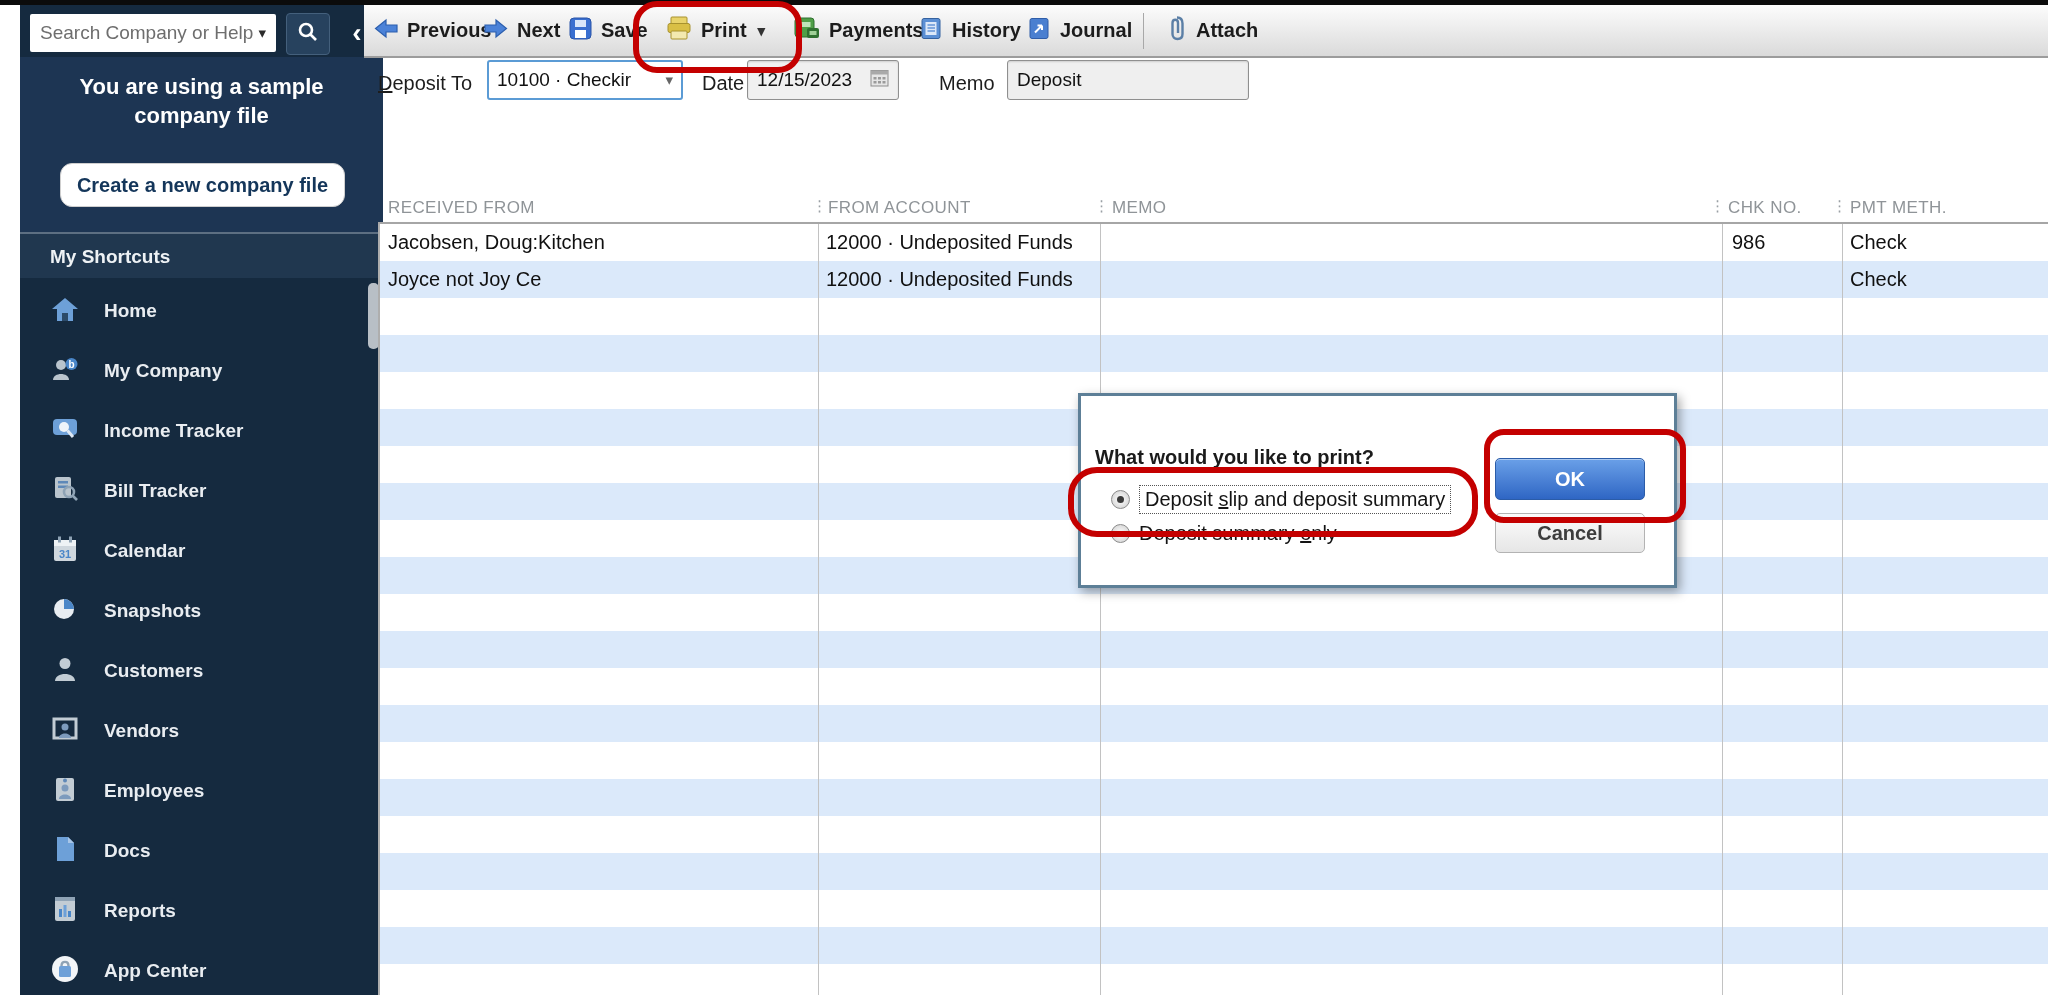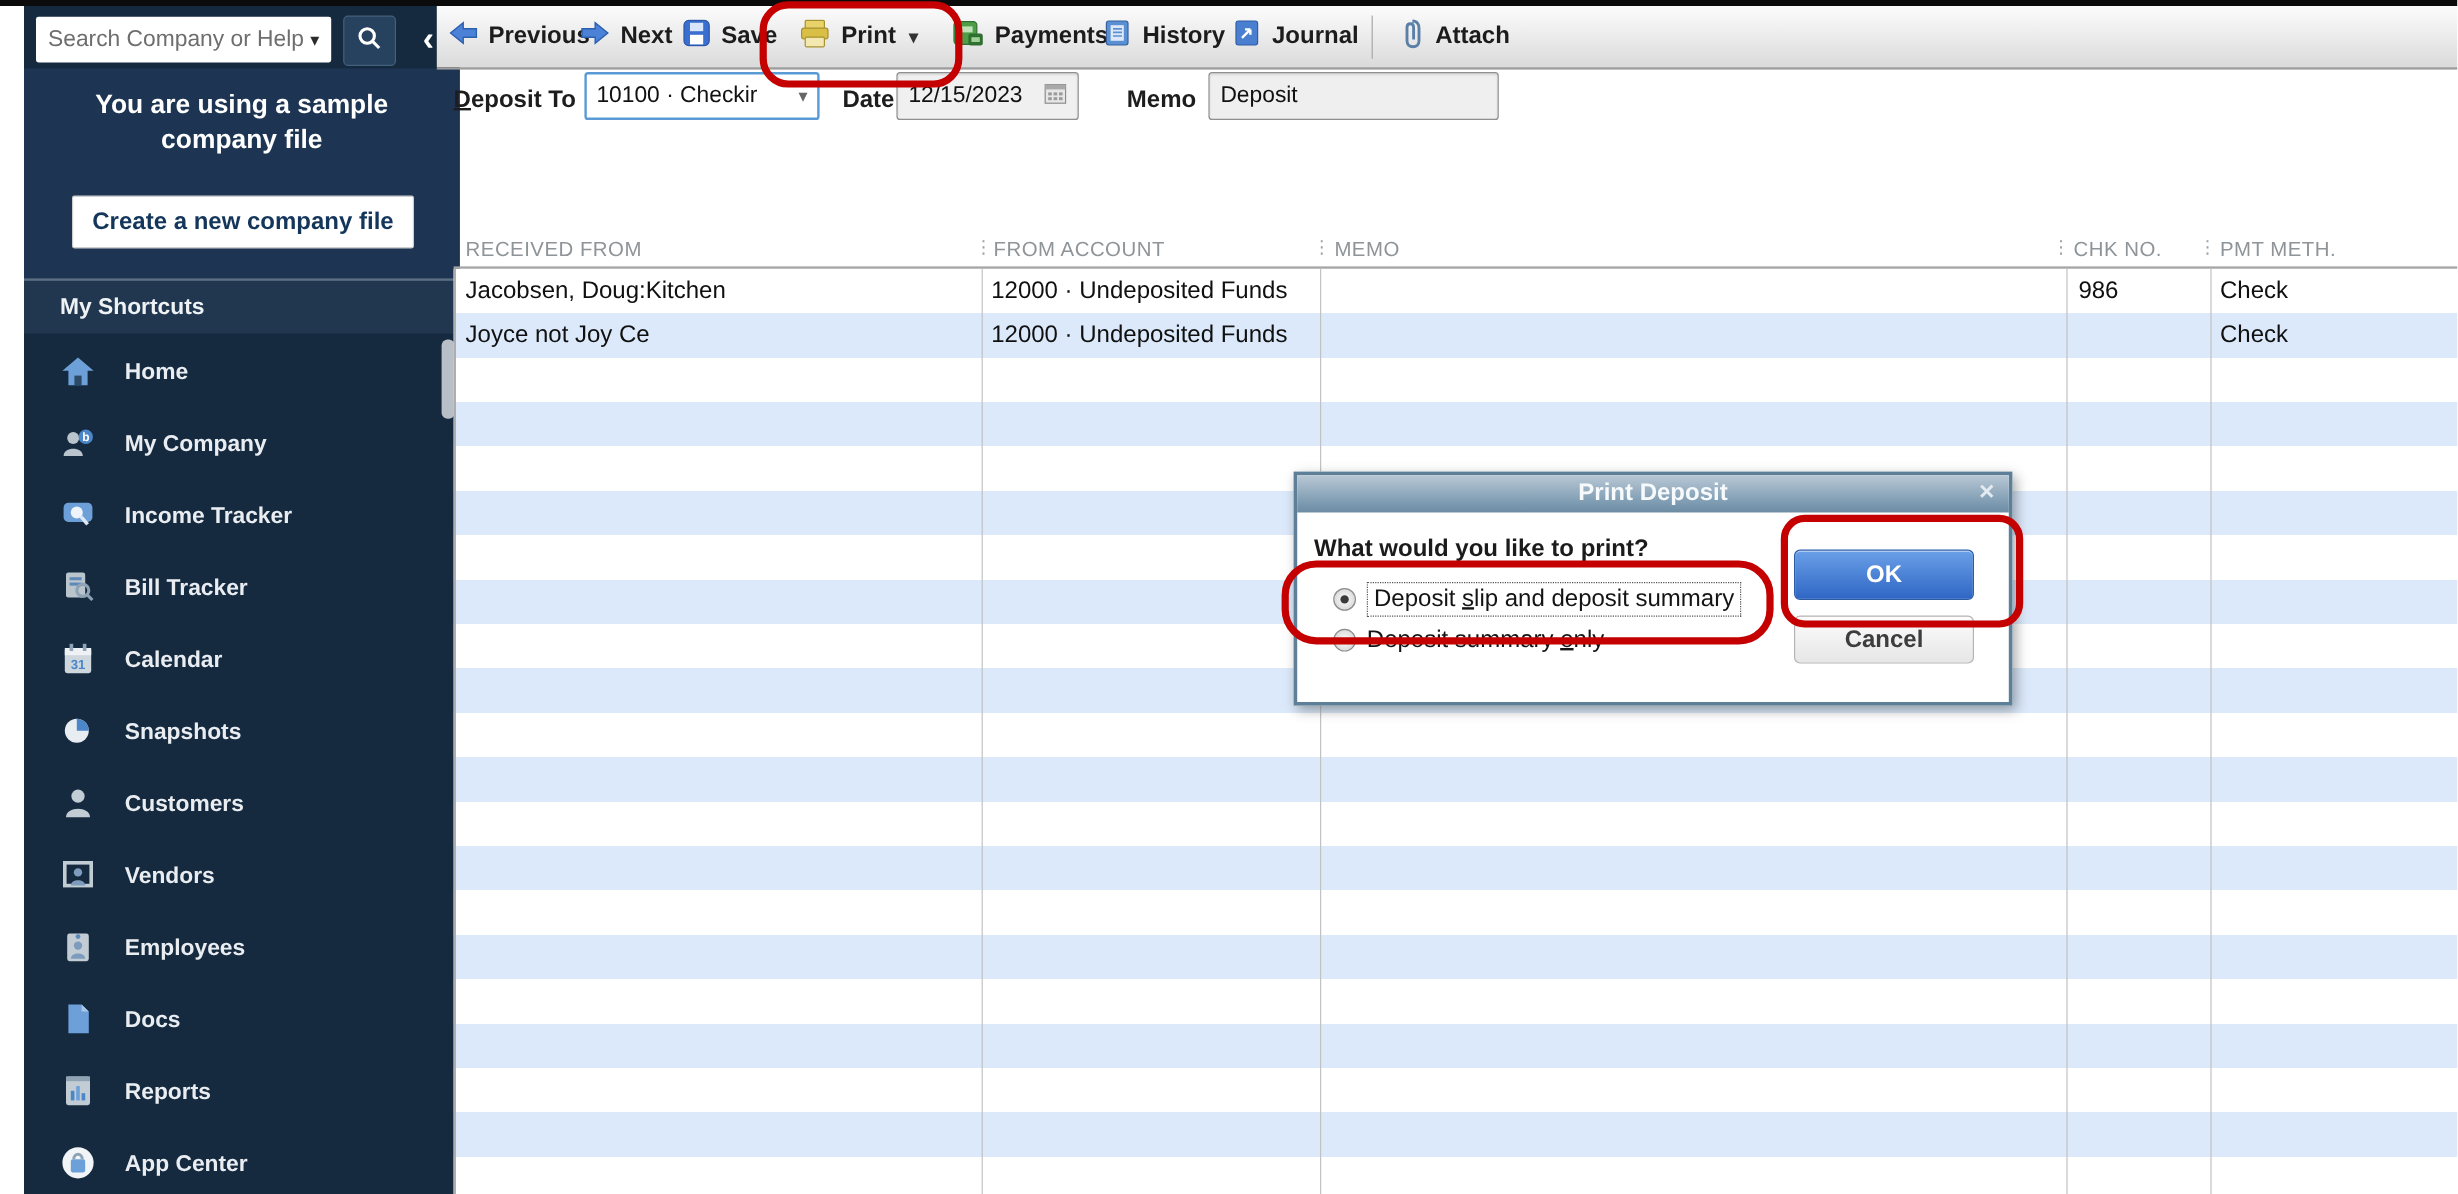--- a/index.html
+++ b/index.html
@@ -9,35 +9,35 @@
 
   
   .sidebar{position:absolute;left:0;top:5px;width:363px;height:990px;background:#152a3f;border-right:1px solid #31475c;box-sizing:border-box;margin-left:20px;}
   .search-input{position:absolute;left:10px;top:9px;width:246px;height:38px;background:#fff;border-radius:2px;display:flex;align-items:center;padding:0 10px;box-sizing:border-box;}
   .search-ph{color:#6e6e6e;font-size:19px;flex:1;white-space:nowrap;overflow:hidden;}
   .search-caret{color:#2b2b2b;font-size:15px;margin-left:4px;}
   .search-btn{position:absolute;left:266px;top:8px;width:42px;height:40px;background:#27425e;border:1px solid #44607c;border-radius:4px;display:flex;align-items:center;justify-content:center;}
   .collapse-btn{position:absolute;left:318px;top:10px;width:38px;height:36px;color:#ffffff;font-size:28px;font-weight:bold;display:flex;align-items:center;justify-content:center;}
   .sample-panel{position:absolute;left:0;top:52px;width:363px;height:180px;background:#1d3553;}
   .sample-text{padding:16px 28px 0 28px;text-align:center;color:#ffffff;font-size:22px;font-weight:bold;line-height:1.3;}
-  .create-btn{position:absolute;left:40px;top:106px;width:283px;height:42px;background:#ffffff;border:1px solid #cfcfcf;border-radius:2px;color:#14365a;font-weight:bold;font-size:20px;display:flex;align-items:center;justify-content:center;cursor:pointer;}
+  .create-btn{position:absolute;left:40px;top:106px;width:283px;height:42px;background:#ffffff;border:1px solid #cfcfcf;border-radius:12px;color:#14365a;font-weight:bold;font-size:20px;display:flex;align-items:center;justify-content:center;cursor:pointer;}
   .shortcuts-header{position:absolute;left:0;top:227px;width:363px;height:46px;background:#20374f;border-top:2px solid #5d6f82;color:#eef2f5;font-weight:bold;font-size:19px;line-height:46px;padding-left:30px;box-sizing:border-box;}
   .items{position:absolute;left:0;top:276px;width:363px;}
   .item{height:60px;display:flex;align-items:center;padding-left:30px;gap:24px;cursor:pointer;}
   .item .lbl{color:#e9edf1;font-size:19px;font-weight:bold;}
   .sb-scroll{position:absolute;left:348px;top:278px;width:11px;height:66px;background:#b8bfc6;border-radius:5px;}
 
   
   .toolbar{position:absolute;left:364px;top:5px;width:1684px;height:53px;background:linear-gradient(#fcfcfc,#ededed 45%,#dadada);border-bottom:2px solid #9c9c9c;box-sizing:border-box;}
   .tbtn{position:absolute;top:0;height:51px;display:flex;align-items:center;gap:9px;font-size:20px;font-weight:600;color:#1c1c1c;cursor:pointer;}
   .tb-divider{position:absolute;left:779px;top:8px;width:1px;height:36px;background:#a8a8a8;}
   .tb-caret{color:#333;font-size:15px;margin-left:2px;}
 
   
-  .flabel{position:absolute;font-size:20px;color:#1d1d1d;font-weight:bold;}
+  .flabel{position:absolute;font-size:20px;color:#1d1d1d;}
   .ukey{text-decoration:underline;}
   .deposit-select{position:absolute;left:487px;top:60px;width:196px;height:40px;background:#fff;border:2px solid #5b9bd5;border-radius:3px;display:flex;align-items:center;padding:0 8px;box-sizing:border-box;font-size:19px;color:#111;}
   .sel-caret{margin-left:auto;color:#666;font-size:15px;}
   .inset-field{position:absolute;top:60px;height:40px;background:#f0f0f0;border:1px solid #8f8f8f;border-radius:3px;display:flex;align-items:center;padding:0 9px;box-sizing:border-box;font-size:19px;color:#111;box-shadow:inset 0 1px 2px rgba(0,0,0,.14);}
   .date-field{left:747px;width:152px;}
   .memo-field{left:1007px;width:242px;background:#efefef;}
   .fval{flex:1;white-space:nowrap;overflow:hidden;}
   .instruction{position:absolute;left:378px;top:127px;font-size:20px;color:#161616;}
 
   
@@ -328,24 +328,20 @@
     <div class="cell" style="left:1472px;top:0">Check</div>
 
     <div class="cell" style="left:10px;top:37px">Joyce not Joy Ce</div>
     <div class="cell" style="left:448px;top:37px">12000 · Undeposited Funds</div>
     <div class="cell" style="left:732px;top:37px"></div>
     <div class="cell" style="left:1354px;top:37px"></div>
     <div class="cell" style="left:1472px;top:37px">Check</div>
   </div>
 
   <div class="dialog">
-    <div class="dialog-titlebar">
-      <span>Print Deposit</span>
-      <span class="dialog-close">×</span>
-    </div>
     <div class="dialog-question">What would you like to print?</div>
 
     <div class="radio-row radio-row1">
       <span class="radio-outer">
           <span class="radio-dot"></span>
         </span>
       <span class="radio-label focus-dotted"><span>Deposit </span><span class="ukey">s</span><span>lip and deposit summary</span></span>
     </div>
 
     <div class="radio-row radio-row2">

